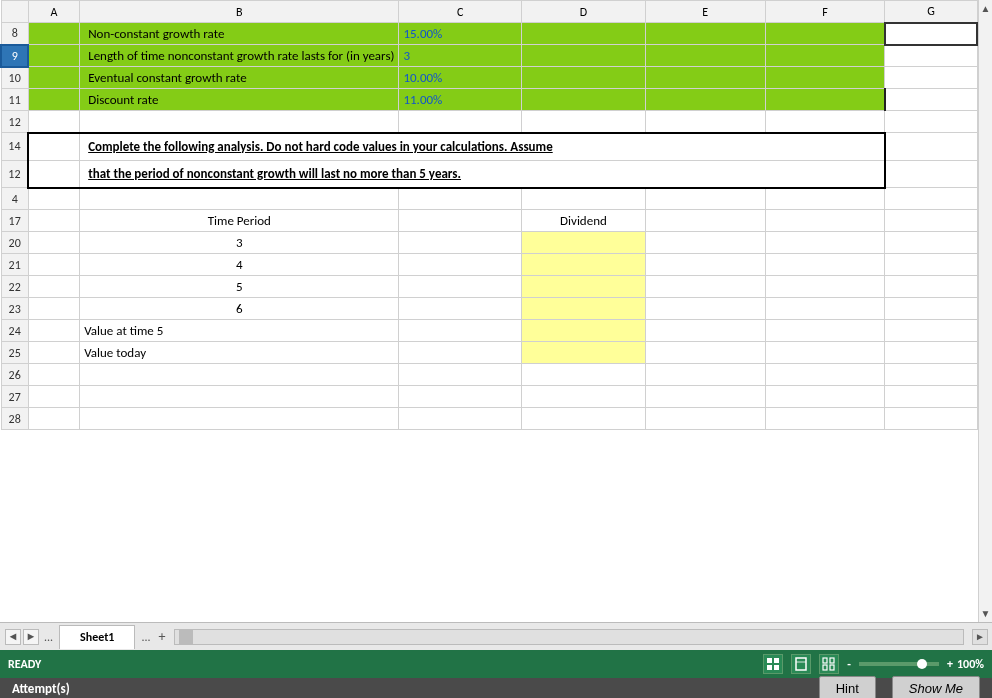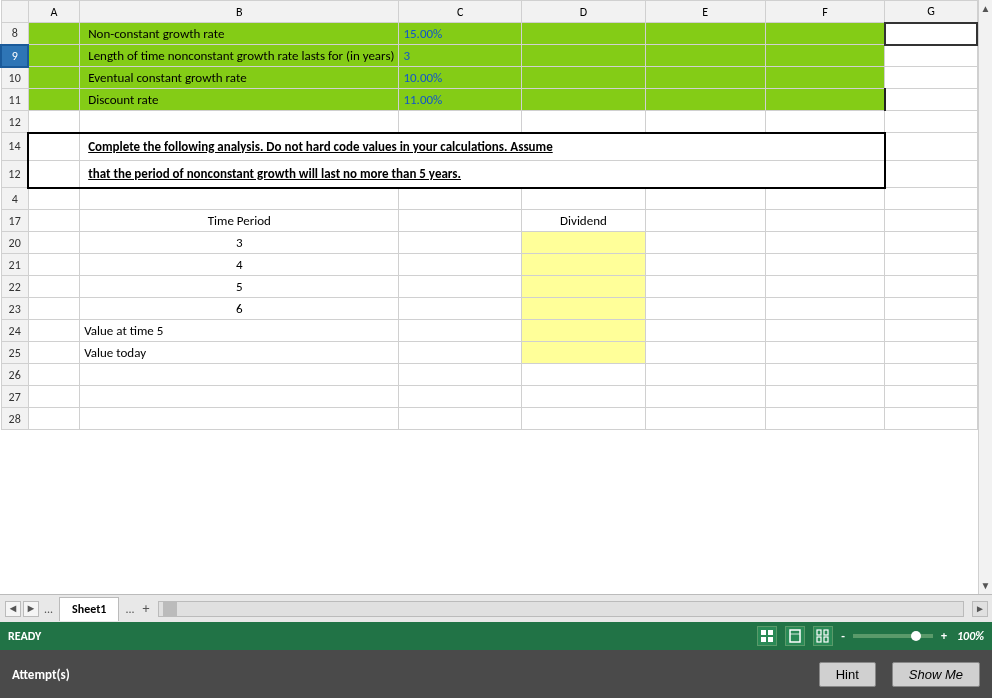--- a/index.html
+++ b/index.html
@@ -67,21 +67,21 @@
       width: 16px; height: 16px; 
       display: flex; align-items: center; justify-content: center;
       cursor: pointer; font-size: 11px; color: #555;
       border: 1px solid #bbb; background: #f5f5f5; margin: 0 1px;
     }
     .tab-dots { font-size: 12px; color: #555; margin: 0 4px; cursor: pointer; }
     .sheet-tab {
       background: #fff;
       border: 1px solid #bbb;
       border-bottom: none;
-      padding: 2px 12px;
+      padding: 2px 20px;
       font-size: 12px;
       font-weight: bold;
       color: #000;
       cursor: pointer;
       margin: 0 2px;
       height: 24px;
       display: flex; align-items: center;
     }
     .add-sheet { font-size: 14px; color: #555; cursor: pointer; margin-left: 4px; }
     .scroll-arrow {
@@ -116,21 +116,21 @@
       display: flex; align-items: center; justify-content: center;
       font-size: 11px; color: #fff; cursor: pointer;
     }
     .zoom-slider {
       display: flex; align-items: center; gap: 4px; font-size: 12px;
     }
 
     
     .action-bar {
       background: #4a4a4a;
-      height: 48px;
+      height: 20px;
       display: flex;
       align-items: center;
       justify-content: space-between;
       padding: 0 12px;
     }
     .attempt-label { color: #fff; font-size: 13px; font-weight: bold; }
     .action-buttons { display: flex; gap: 16px; }
     .btn-hint, .btn-show {
       padding: 4px 16px;
       font-size: 13px;
@@ -430,21 +430,21 @@
             <rect x="1" y="8" width="4" height="5" fill="none" stroke="white" stroke-width="1.2"></rect>
             <rect x="8" y="8" width="4" height="5" fill="none" stroke="white" stroke-width="1.2"></rect>
           </svg>
       </div>
       <div class="zoom-slider">
         <span style="cursor:pointer;">-</span>
         <div style="width:80px; height:4px; background:#5a9a6a; position:relative; margin:0 4px;">
           <div style="width:10px; height:10px; background:#fff; border-radius:50%; position:absolute; top:-3px; left:58px;"></div>
         </div>
         <span style="cursor:pointer;">+</span>
-        <span style="margin-left:6px;font-style:italic;">100%</span>
+        <span style="">100%</span>
       </div>
     </div>
   </div>
 
   <div class="action-bar">
     <span class="attempt-label">Attempt(s)</span>
     <div class="action-buttons">
       <button class="btn-hint">Hint</button>
       <button class="btn-show">Show Me</button>
     </div>

